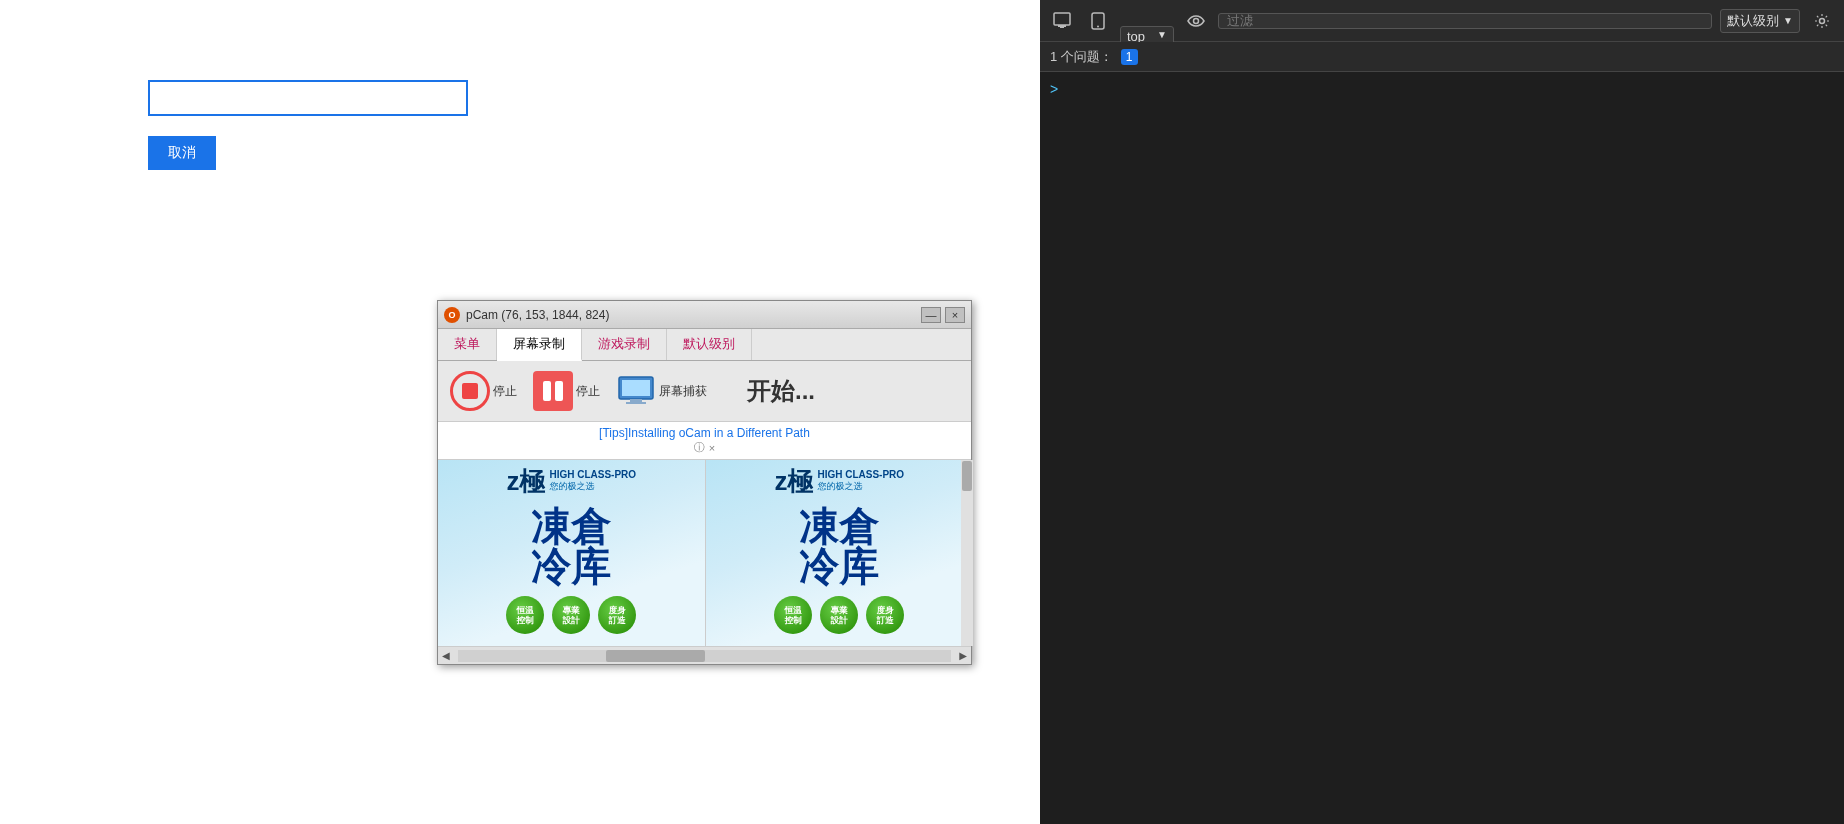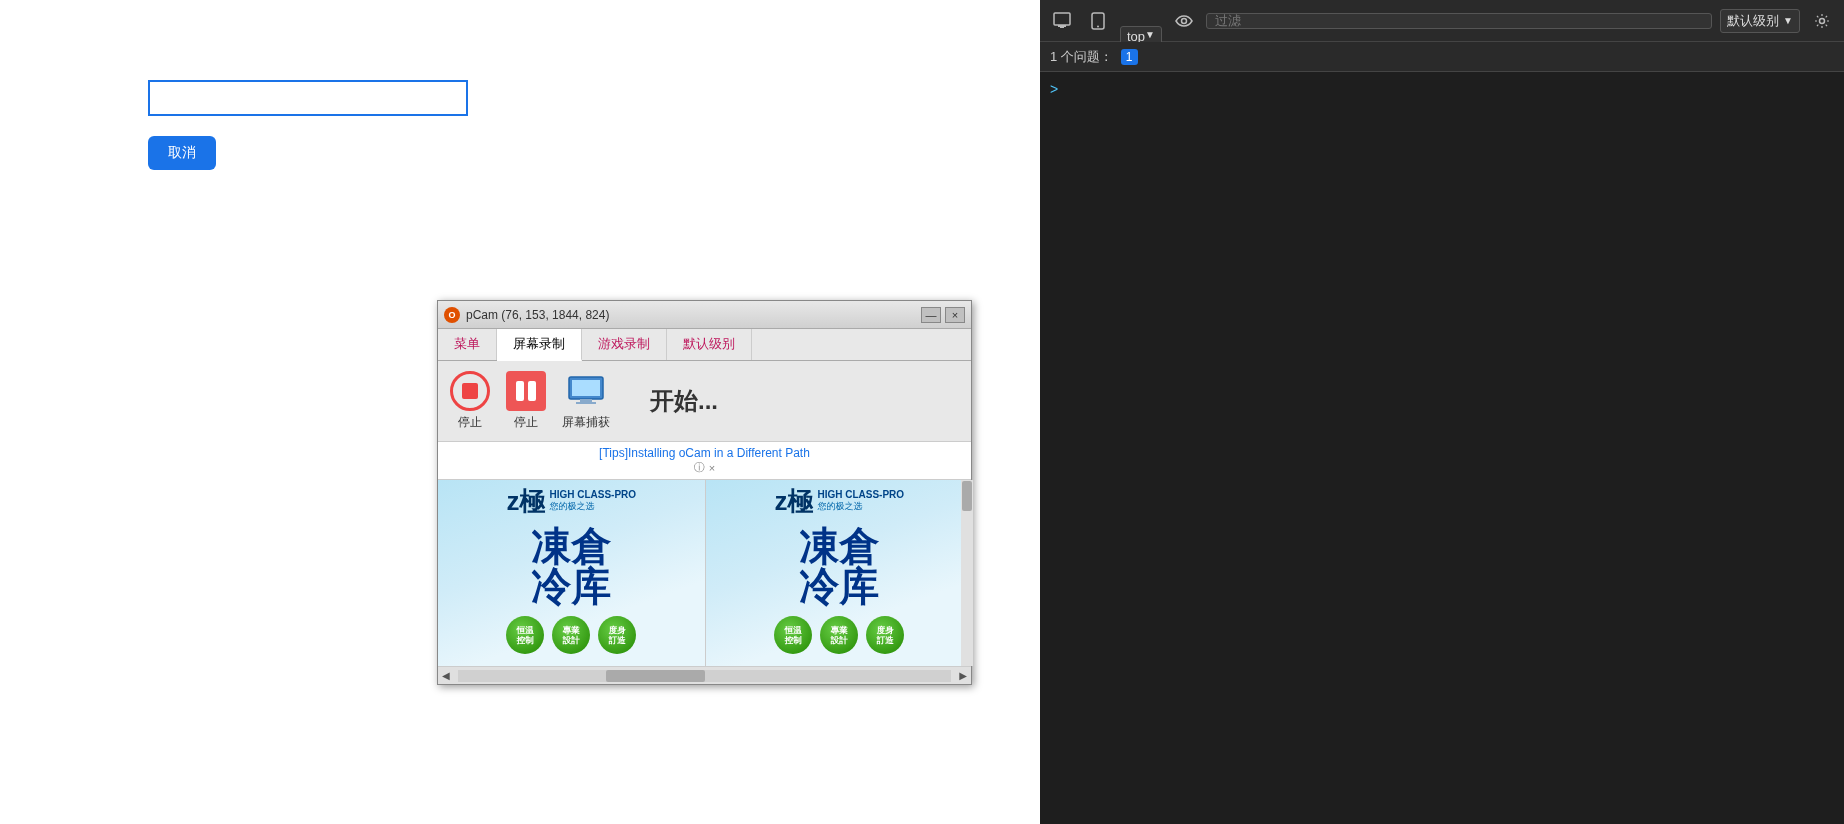--- a/index.html
+++ b/index.html
@@ -33,21 +33,21 @@
 
     .cancel-btn {
       display: block;
       margin-top: 20px;
       background: #1a73e8;
       color: #fff;
       border: none;
       padding: 8px 20px;
       font-size: 14px;
       cursor: pointer;
-      border-radius: 6px;
+      border-radius: 0;
     }
 
     
     .ocam-window {
       position: absolute;
       top: 300px;
       left: 437px;
       width: 535px;
       border: 1px solid #888;
       background: #f0f0f0;
@@ -133,21 +133,20 @@
     }
 
     .ocam-btn-group {
       display: flex;
       align-items: center;
       gap: 16px;
     }
 
     .ocam-tool-btn {
       display: flex;
-      flex-direction: column;
       align-items: center;
       cursor: pointer;
       font-size: 12px;
       color: #333;
       gap: 3px;
     }
 
     .stop-icon {
       width: 40px;
       height: 40px;
@@ -349,21 +348,21 @@
 
     .dt-dropdown {
       display: flex;
       background: #333;
       border: 1px solid #555;
       border-radius: 3px;
       padding: 2px 6px;
       cursor: pointer;
       color: #ddd;
       font-size: 13px;
-      gap: 0;
+      gap: 12px;
       margin-top: 32px;
     }
 
     .dt-filter-input {
       flex: 1;
       height: 16px;
       background: #333;
       border: 1px solid #555;
       border-radius: 3px;
       color: #ddd;

